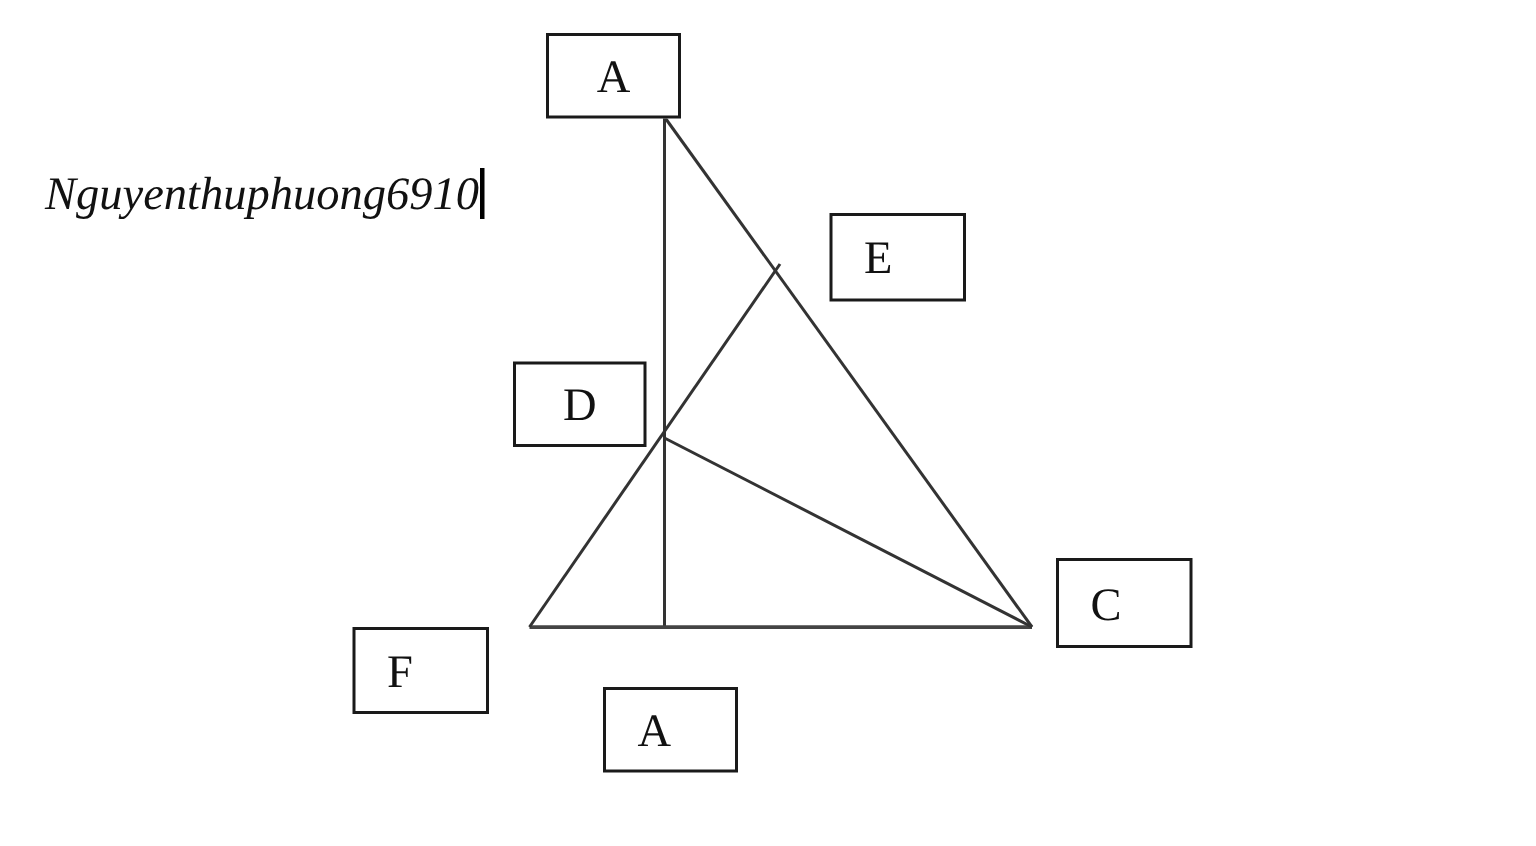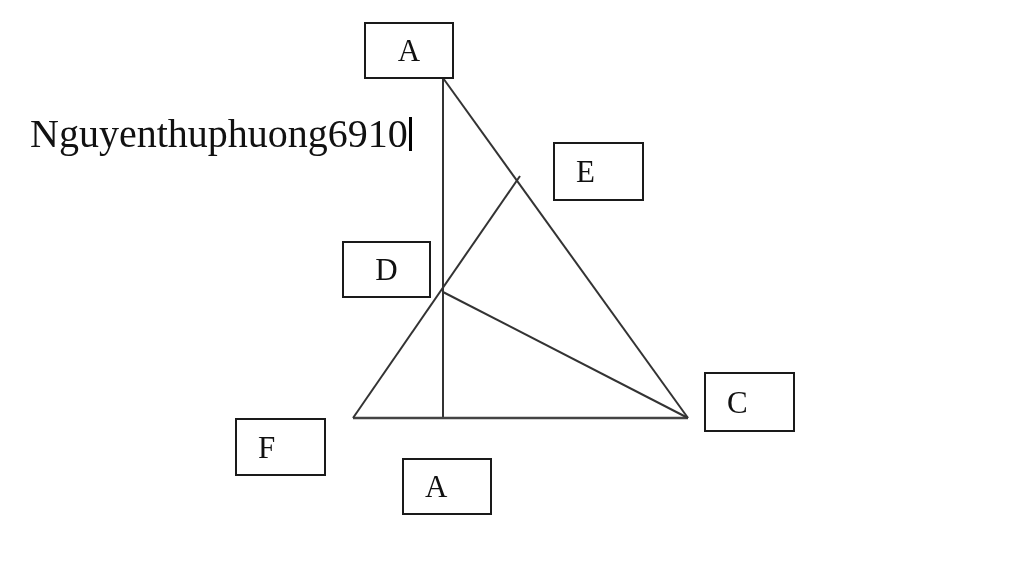--- a/index.html
+++ b/index.html
@@ -28,26 +28,27 @@
       align-items: center;
       justify-content: center;
       font-size: 31px;
       color: #111111;
       line-height: 1;
     }
     .author-text {
       position: absolute;
       left: 30px;
       top: 112px;
-      font-size: 40px;
+      font-size: 31px;
       color: #111111;
       line-height: 1.1;
       white-space: nowrap;
       display: flex;
       align-items: center;
+      font-style: italic;
     }
     .cursor {
       display: inline-block;
       width: 3px;
       height: 34px;
       background: #000000;
       margin-left: 1px;
     }
   </style>
 </head>

